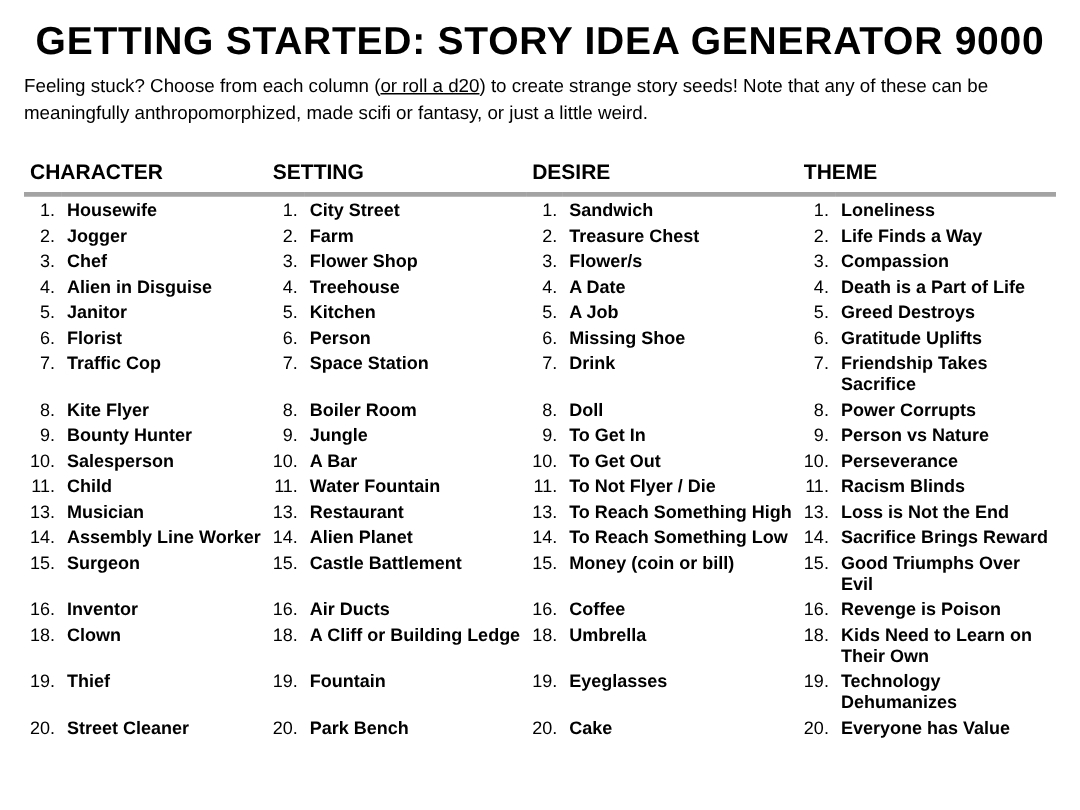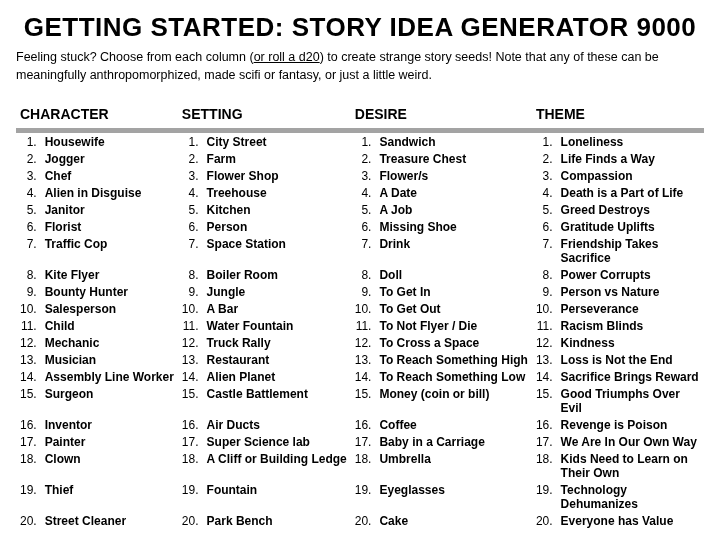--- a/index.html
+++ b/index.html
@@ -32,21 +32,21 @@
     table {
       width: 100%;
       border-collapse: collapse;
       font-size: 12px;
     }
     thead th {
       font-weight: 900;
       font-size: 14px;
       text-align: left;
       padding: 2px 4px 6px 4px;
-      border-bottom: 5px solid #a3a3a3;
+      border-bottom: 3px solid #a3a3a3;
     }
     tbody td {
       padding: 1.5px 4px;
       vertical-align: top;
       white-space: nowrap;
     }
     .num {
       text-align: right;
       padding-right: 4px;
       white-space: nowrap;
@@ -183,30 +183,20 @@
           <td class="num">11.</td>
           <td class="item">Child</td>
           <td class="num">11.</td>
           <td class="item">Water Fountain</td>
           <td class="num">11.</td>
           <td class="item">To Not Flyer / Die</td>
           <td class="num">11.</td>
           <td class="item" style="white-space: normal; max-width: 160px;">Racism Blinds</td>
         </tr>
         <tr>
-          <td class="num">12.</td>
-          <td class="item">Mechanic</td>
-          <td class="num">12.</td>
-          <td class="item">Truck Rally</td>
-          <td class="num">12.</td>
-          <td class="item">To Cross a Space</td>
-          <td class="num">12.</td>
-          <td class="item" style="white-space: normal; max-width: 160px;">Kindness</td>
-        </tr>
-        <tr>
           <td class="num">13.</td>
           <td class="item">Musician</td>
           <td class="num">13.</td>
           <td class="item">Restaurant</td>
           <td class="num">13.</td>
           <td class="item">To Reach Something High</td>
           <td class="num">13.</td>
           <td class="item" style="white-space: normal; max-width: 160px;">Loss is Not the End</td>
         </tr>
         <tr>
@@ -231,30 +221,20 @@
         </tr>
         <tr>
           <td class="num">16.</td>
           <td class="item">Inventor</td>
           <td class="num">16.</td>
           <td class="item">Air Ducts</td>
           <td class="num">16.</td>
           <td class="item">Coffee</td>
           <td class="num">16.</td>
           <td class="item" style="white-space: normal; max-width: 160px;">Revenge is Poison</td>
-        </tr>
-        <tr>
-          <td class="num">17.</td>
-          <td class="item">Painter</td>
-          <td class="num">17.</td>
-          <td class="item">Super Science lab</td>
-          <td class="num">17.</td>
-          <td class="item">Baby in a Carriage</td>
-          <td class="num">17.</td>
-          <td class="item" style="white-space: normal; max-width: 160px;">We Are In Our Own Way</td>
         </tr>
         <tr>
           <td class="num">18.</td>
           <td class="item">Clown</td>
           <td class="num">18.</td>
           <td class="item">A Cliff or Building Ledge</td>
           <td class="num">18.</td>
           <td class="item">Umbrella</td>
           <td class="num">18.</td>
           <td class="item" style="white-space: normal; max-width: 160px;">Kids Need to Learn on Their Own</td>

